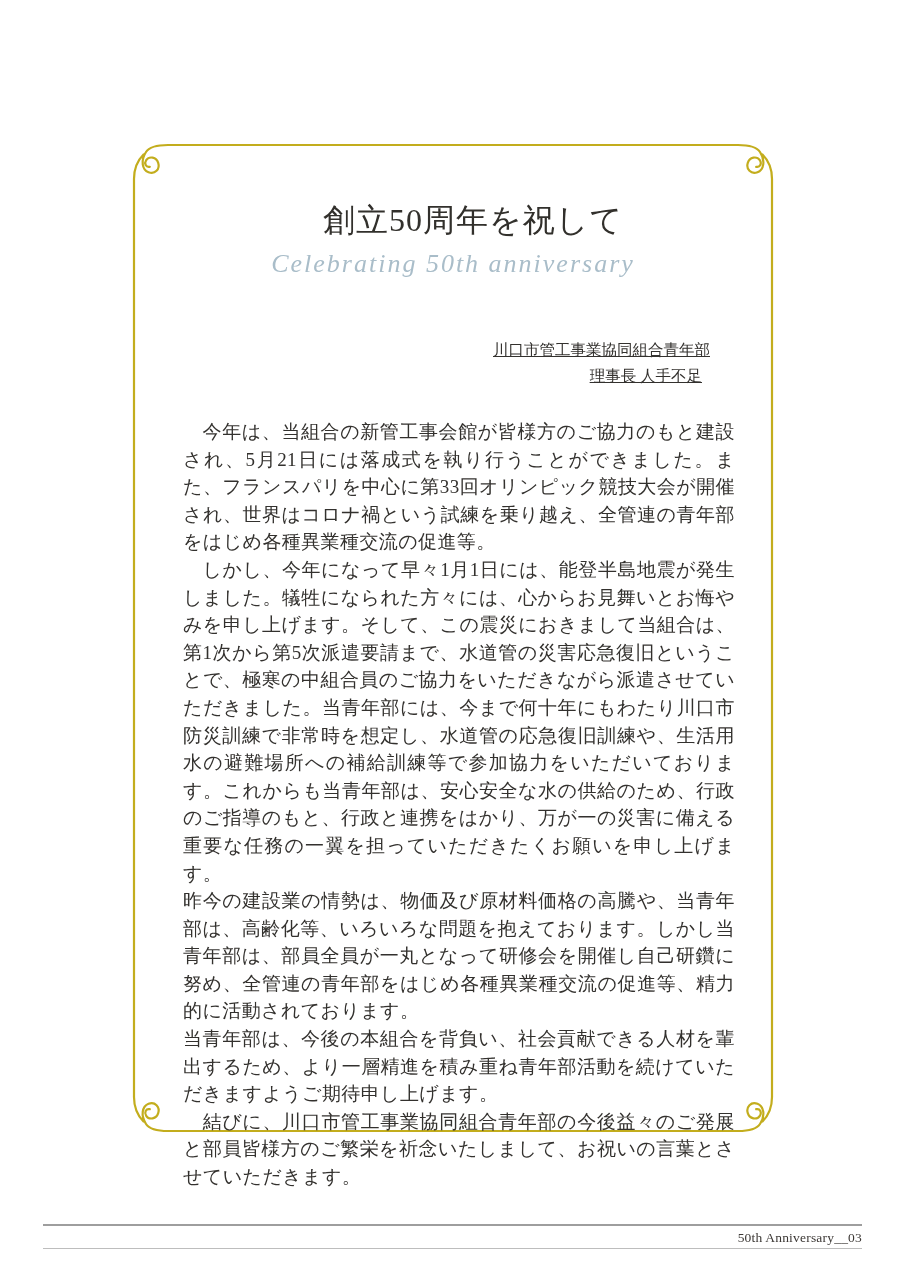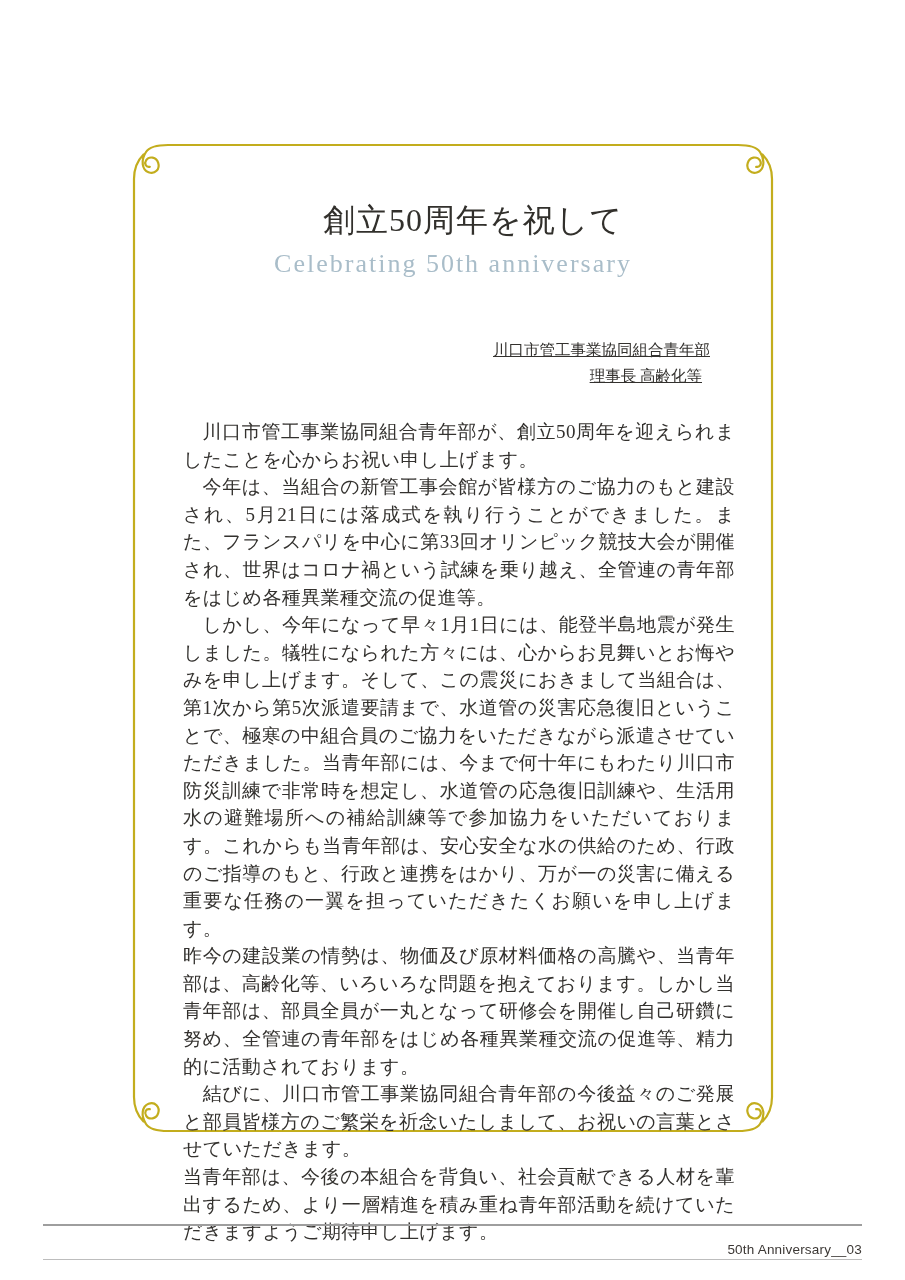--- a/index.html
+++ b/index.html
@@ -43,20 +43,21 @@
     letter-spacing: 1px;
     color: var(--title-text, #32302c);
   }
 
   .doc-subtitle {
     position: absolute;
     left: 133px;
     top: 249px;
     width: 640px;
     text-align: center;
+    font-style: italic;
     font-size: 26px;
     letter-spacing: 2px;
     color: var(--subtitle-blue, #a9bdc9);
   }
 
   .attribution {
     position: absolute;
     top: 337px;
     right: 195px;
     text-align: right;
@@ -90,23 +91,23 @@
     top: 1224px;
     width: 819px;
   }
   .footer-rule {
     height: 1.5px;
     width: 100%;
   }
   .footer-rule.top    { background: var(--footer-rule, #9e9e9e); }
   .footer-rule.bottom { background: var(--footer-rule-light, #bdbdbd); margin-top: 2px; }
   .footer-label {
-    margin-top: 16px;
+    margin-top: 4px;
     text-align: right;
-    font-family: Liberation Sans, sans-serif;
+    font-family: Liberation Serif, serif;
     font-size: 13.5px;
     letter-spacing: 0.2px;
     color: var(--footer-text, #3c3835);
   }
 </style>
 </head>
 <body>
 
 <div class="page">
 
@@ -125,30 +126,29 @@
     <use href="#swirl" transform="translate(0 990) scale(1 -1)"></use>
     <use href="#swirl" transform="translate(642 990) scale(-1 -1)"></use>
   </svg>
 
   <h1 class="doc-title">創立50周年を祝して</h1>
 
   <div class="doc-subtitle">Celebrating 50th anniversary</div>
 
   <div class="attribution">
     <div class="org">川口市管工事業協同組合青年部</div>
-    <div class="signer">理事長 高齢化等</div>
+    <div class="signer">理事長 人手不足</div>
   </div>
 
   <div class="body-text">
-    <p>　川口市管工事業協同組合青年部が、創立50周年を迎えられましたことを心からお祝い申し上げます。</p>
     <p>　今年は、当組合の新管工事会館が皆様方のご協力のもと建設され、5月21日には落成式を執り行うことができました。また、フランスパリを中心に第33回オリンピック競技大会が開催され、世界はコロナ禍という試練を乗り越え、全管連の青年部をはじめ各種異業種交流の促進等。</p>
     <p>　しかし、今年になって早々1月1日には、能登半島地震が発生しました。犠牲になられた方々には、心からお見舞いとお悔やみを申し上げます。そして、この震災におきまして当組合は、第1次から第5次派遣要請まで、水道管の災害応急復旧ということで、極寒の中組合員のご協力をいただきながら派遣させていただきました。当青年部には、今まで何十年にもわたり川口市防災訓練で非常時を想定し、水道管の応急復旧訓練や、生活用水の避難場所への補給訓練等で参加協力をいただいております。これからも当青年部は、安心安全な水の供給のため、行政のご指導のもと、行政と連携をはかり、万が一の災害に備える重要な任務の一翼を担っていただきたくお願いを申し上げます。</p>
     <p>昨今の建設業の情勢は、物価及び原材料価格の高騰や、当青年部は、高齢化等、いろいろな問題を抱えております。しかし当青年部は、部員全員が一丸となって研修会を開催し自己研鑽に努め、全管連の青年部をはじめ各種異業種交流の促進等、精力的に活動されております。</p>
+    <p>当青年部は、今後の本組合を背負い、社会貢献できる人材を輩出するため、より一層精進を積み重ね青年部活動を続けていただきますようご期待申し上げます。</p>
     <p>　結びに、川口市管工事業協同組合青年部の今後益々のご発展と部員皆様方のご繁栄を祈念いたしまして、お祝いの言葉とさせていただきます。</p>
-    <p>当青年部は、今後の本組合を背負い、社会貢献できる人材を輩出するため、より一層精進を積み重ね青年部活動を続けていただきますようご期待申し上げます。</p>
   </div>
 
   <div class="footer">
     <div class="footer-rule top"></div>
     <div class="footer-label">50th Anniversary__03</div>
     <div class="footer-rule bottom"></div>
   </div>
 
 </div>
 

